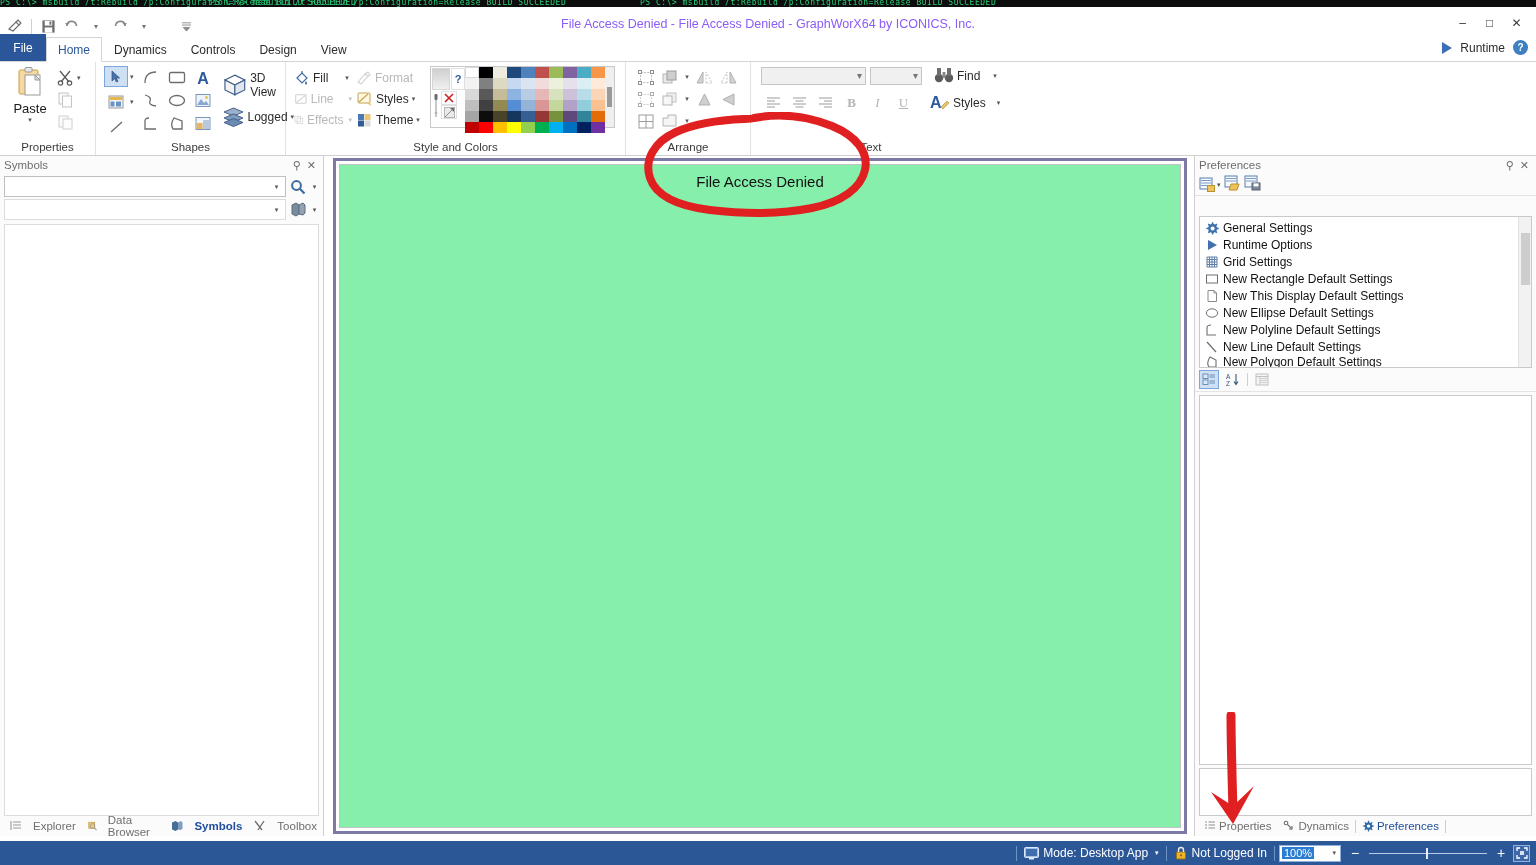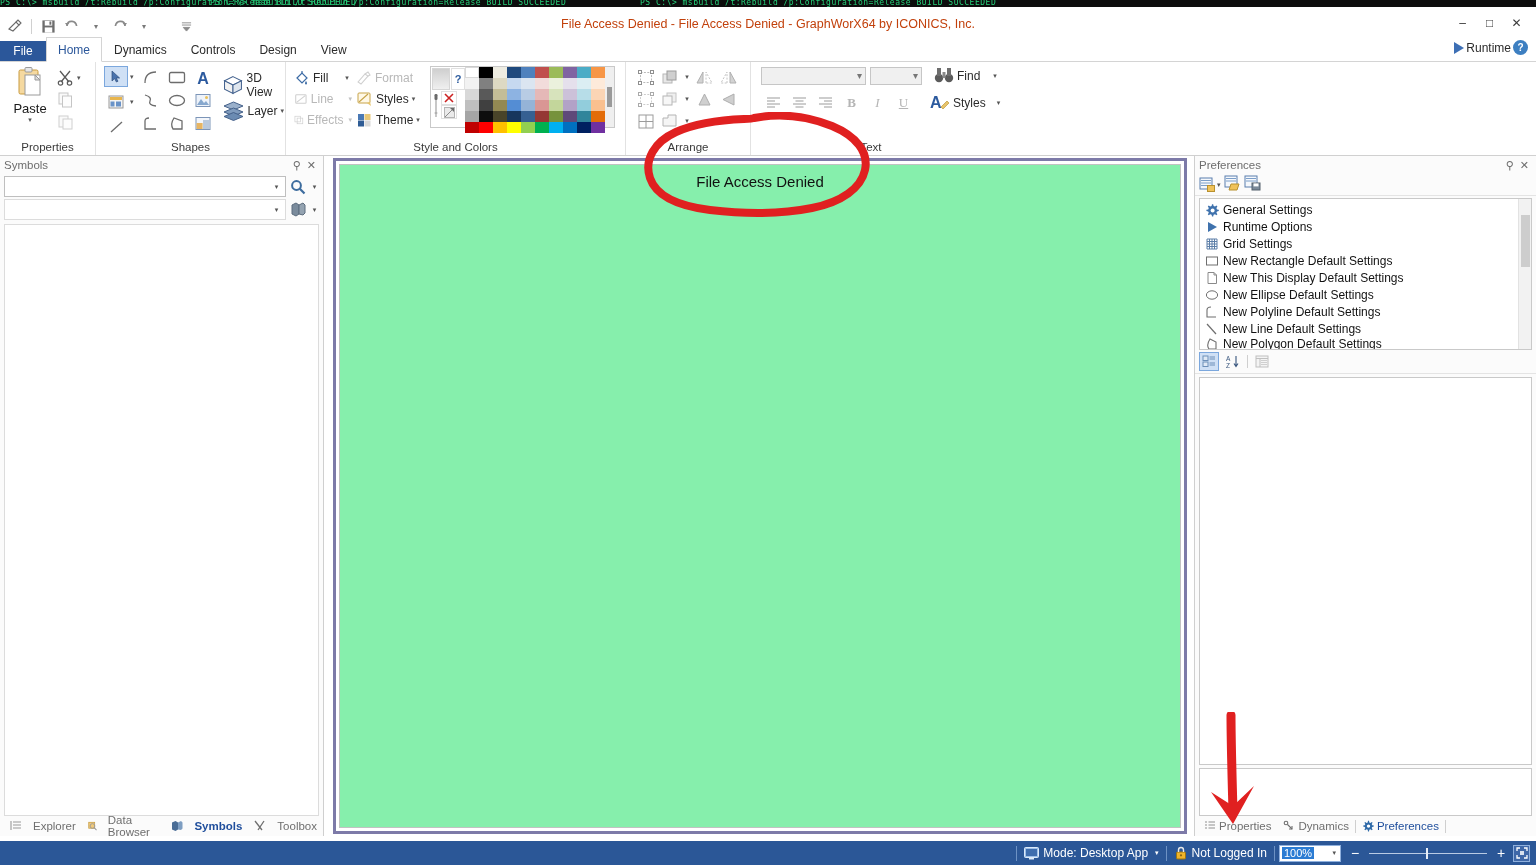--- a/index.html
+++ b/index.html
@@ -36,54 +36,54 @@
     display: flex; align-items: center; gap: 2px;
   }
   .qat .qbtn {
     width: 22px; height: 22px; display: flex; align-items: center;
     justify-content: center; color: #5b5b5b;
   }
   .qat .sep { width: 1px; height: 15px; background: #d0d0d0; margin: 0 3px; }
   .qat .tiny { font-size: 8px; color: #7a7a7a; }
   .win-title {
     position: absolute; left: 0; top: 10px; width: 1536px;
-    text-align: center; font-size: 12.5px; color: #c2410c; 
+    text-align: center; font-size: 12.5px; color: #8b5cf6; 
   }
   .win-ctrl {
     position: absolute; right: 6px; top: 5px;
     display: flex; align-items: center; gap: 0px;
   }
   .win-ctrl .wb {
     width: 27px; height: 22px; display: flex; align-items: center;
     justify-content: center; font-size: 12px; color: #3a3a3a;
   }
 
   
   .ribbon-tabs {
     position: absolute; left: 0; top: 38px; width: 1536px; height: 24px;
     background: #ffffff; border-bottom: 1px solid #d4d4d4;
     display: flex; align-items: flex-end;
   }
   .tab-file {
-    width: 46px; height: 20px; background: #2b579a; color: #fff;
+    width: 46px; height: 27px; background: #2b579a; color: #fff;
     display: flex; align-items: center; justify-content: center;
     font-size: 12px;
   }
   .tab {
     height: 24px; padding: 0 11px; display: flex; align-items: center;
     font-size: 12px; color: #2b2b2b; border: 1px solid transparent;
     border-bottom: none;
   }
   .tab.active {
     background: #fff; border: 1px solid #d4d4d4; border-bottom: 1px solid #fff;
     color: #2b579a; position: relative; top: 1px; height: 25px;
   }
   .runtime-area {
     position: absolute; right: 8px; top: 40px;
-    display: flex; align-items: center; gap: 2px; font-size: 12px;
+    display: flex; align-items: center; gap: 8px; font-size: 12px;
     color: #2b2b2b;
   }
   .play-tri {
     width: 0; height: 0; border-left: 10px solid #3d6fb5;
     border-top: 6px solid transparent; border-bottom: 6px solid transparent;
   }
   .help-circ {
     width: 15px; height: 15px; border-radius: 50%; background: #3d7fc1;
     color: #fff; font-size: 10px; display: flex; align-items: center;
     justify-content: center; font-weight: bold;
@@ -113,21 +113,21 @@
   
   .clip-paste { width: 50px; display: flex; flex-direction: column; align-items: center; }
   .clip-paste .lbl { font-size: 13px; margin-top: 1px; }
   .clip-col { display: flex; flex-direction: column; gap: 3px; padding-top: 2px; }
 
   
   .shapes-grid { display: grid; grid-template-columns: repeat(3, 26px); grid-auto-rows: 23px;
                  align-items: center; justify-items: center; }
   .sh-cell { width: 24px; height: 21px; display: flex; align-items: center; justify-content: center; }
   .sh-sel { background: #cfe0f5; border: 1px solid #7ba7dd; }
-  .shapes-right { display: flex; flex-direction: column; padding-left: 4px; padding-top: 4px;}
+  .shapes-right { display: flex; flex-direction: column; gap: 6px; padding-left: 4px; padding-top: 4px;}
 
   
   .sc-left { display: flex; flex-direction: column; gap: 3px; padding-top: 3px; width: 62px;}
   .sc-mid  { display: flex; flex-direction: column; gap: 3px; padding-top: 3px; width: 76px;}
   .palette-wrap { display: flex; border: 1px solid #c9c9c9; background:#fff; height: 62px; }
   .pal-tools { width: 34px; display: flex; flex-direction: column; }
   .pal-grid { display: flex; }
   .pal-col { display: flex; flex-direction: column; width: 14px; }
   .pal-cell { width: 14px; height: 11px; }
   .pal-bright { display: flex; }
@@ -197,21 +197,21 @@
 
   
   .rpanel {
     position: absolute; left: 1194px; top: 156px; width: 342px; height: 680px;
     background: #fbfbfb; border-left: 1px solid #cfcfcf;
     display: flex; flex-direction: column;
   }
   .pref-toolbar { height: 22px; display: flex; align-items: center; gap: 3px; padding: 0 4px;
                   border-bottom: 1px solid #e4e4e4; }
   .pref-list-wrap {
-    margin: 2px 4px 0 4px; background: #fff; border: 1px solid #c9c9c9;
+    margin: 20px 4px 0 4px; background: #fff; border: 1px solid #c9c9c9;
     height: 152px; display: flex; overflow: hidden; position: relative;
   }
   .pref-list { flex: 1; padding: 2px 0; }
   .pref-item {
     height: 17px; display: flex; align-items: center; gap: 4px;
     padding-left: 5px; font-size: 12px; color: #121212;
   }
   .pref-scrollbar { width: 13px; background: #f2f2f2; border-left: 1px solid #e2e2e2;
                     position: relative; }
   .pref-thumb { position: absolute; left: 2px; top: 16px; width: 9px; height: 52px; background: #cdcdcd; }
@@ -456,21 +456,21 @@
               <path d="M23 7 L23 17 L13 22 L13 12 Z" fill="#dfe6ee" stroke="#41608d" stroke-width="1.2"></path>
             </svg>
             <span>3D View</span>
           </div>
           <div class="icobtn">
             <svg width="23" height="20" viewBox="0 0 23 20">
               <path d="M11.5 1 L21 5 L11.5 9 L2 5 Z" fill="#9ab0cb" stroke="#45618a"></path>
               <path d="M11.5 7 L21 11 L11.5 15 L2 11 Z" fill="#7f9bbd" stroke="#45618a"></path>
               <path d="M11.5 11.5 L21 15.5 L11.5 19.5 L2 15.5 Z" fill="#6b8bb2" stroke="#45618a"></path>
             </svg>
-            <span>Layer</span>
+            <span>Logged</span>
             <span class="caret">▾</span>
           </div>
         </div>
       </div>
       <div class="glabel">Shapes</div>
     </div>
 
     <div class="rgroup" style="width:340px">
       <div class="gbody" style="padding-left:6px">
         <div class="sc-left">

